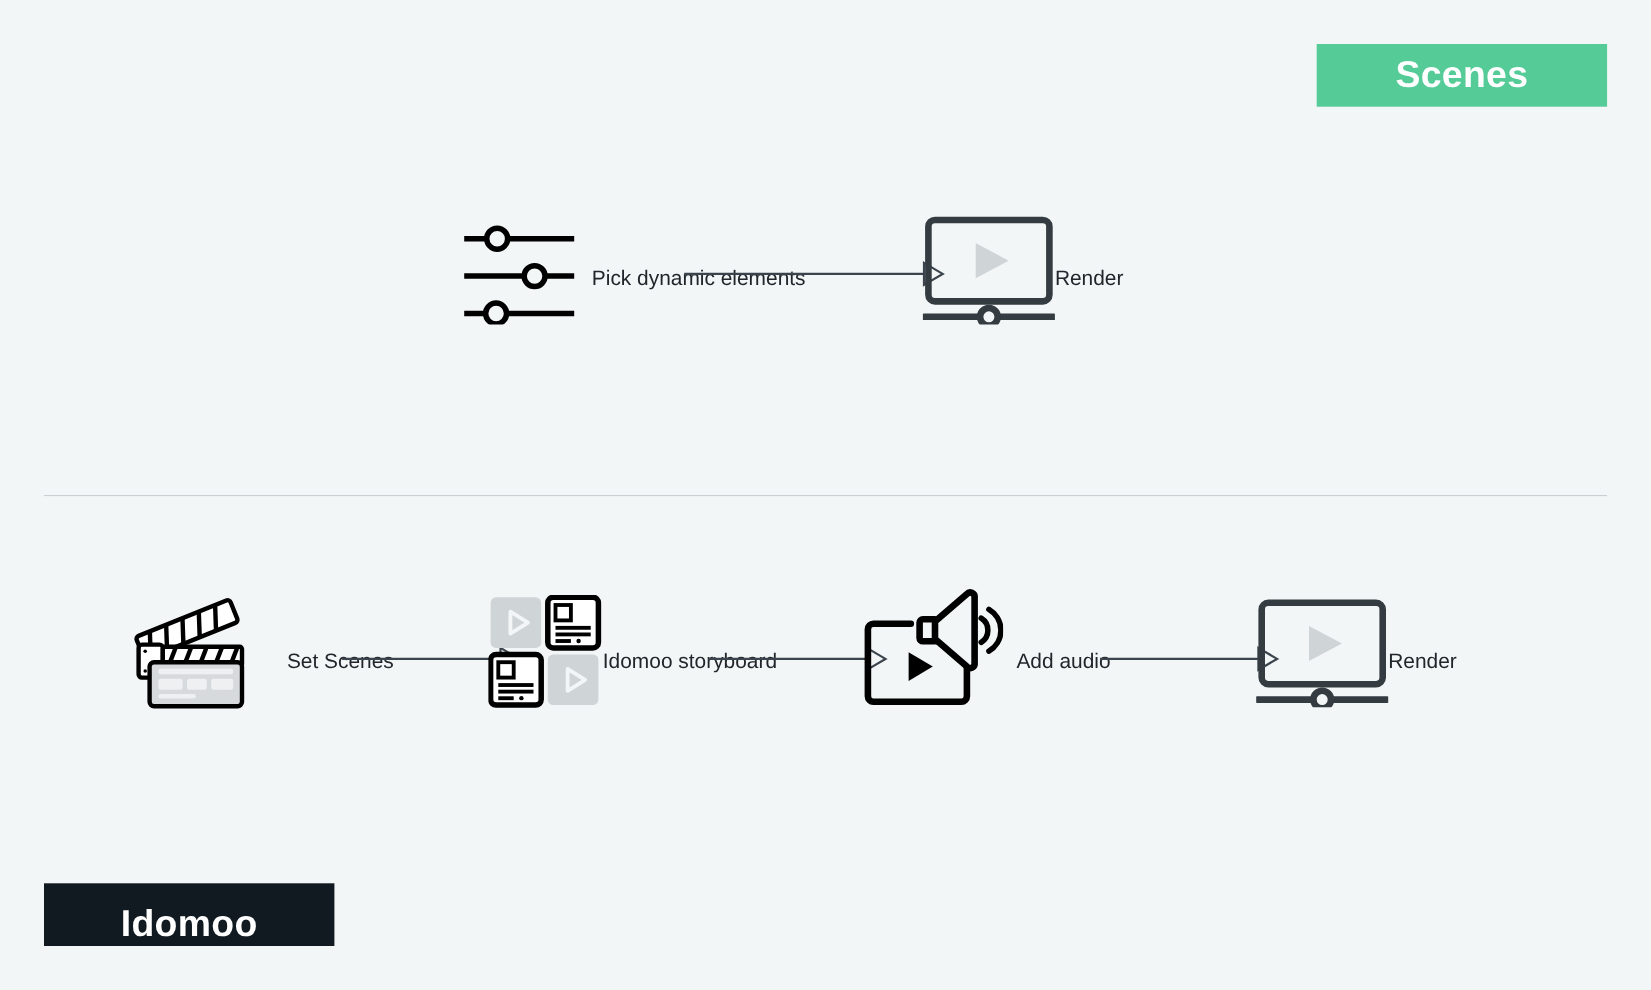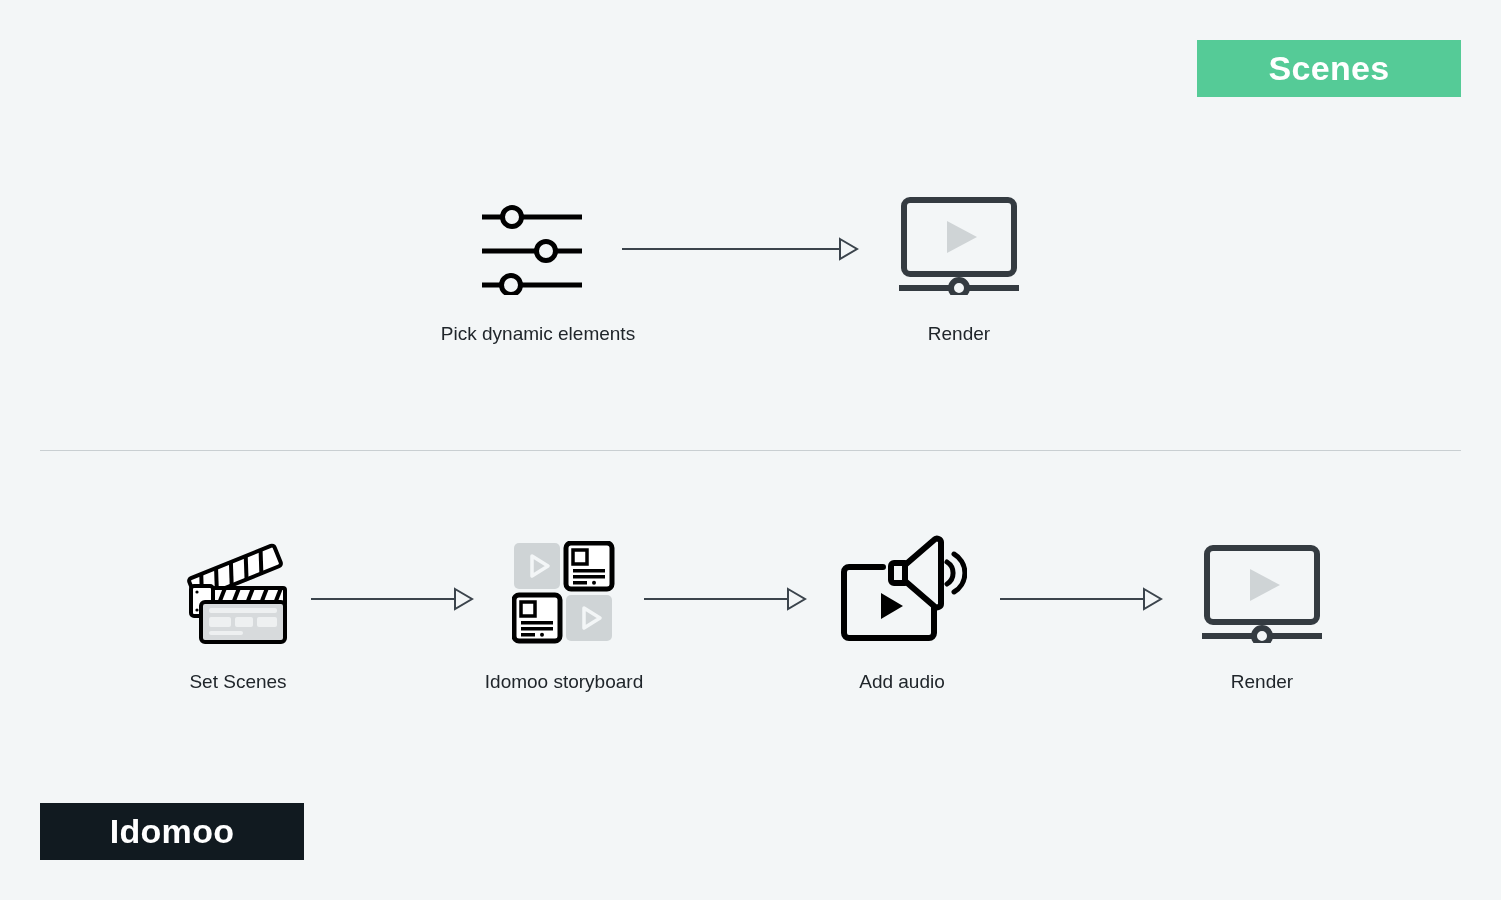--- a/index.html
+++ b/index.html
@@ -33,35 +33,36 @@
     left: 1197px; top: 40px;
     width: 264px; height: 57px;
     background: #55cb97;
     font-size: 34px;
   }
   .badge-idomoo {
     left: 40px; top: 803px;
     width: 264px; height: 57px;
     background: #111a20;
     font-size: 34px;
+    align-items: flex-end;
   }
 
   
   .divider {
     position: absolute;
     left: 40px; top: 450px;
     width: 1421px; height: 1px;
     background: #c9cfd2;
   }
 
   
   .step {
     position: absolute;
     display: flex;
-    flex-direction: column;
+    flex-direction: row;
     align-items: center;
     width: 240px;
   }
   .step-icon {
     height: 120px;
     display: flex;
     align-items: center;
     justify-content: center;
   }
   .step-label {
@@ -82,21 +83,21 @@
   .arrow svg { display: block; overflow: visible; }
 
   
   .r1-s1 { left: 418px; top: 185px; }
   .r1-s2 { left: 839px; top: 185px; }
   .r1-a1 { left: 622px; top: 237px; width: 236px; }
 
   
   .r2-s1 { left: 118px; top: 533px; justify-content: space-between; }
   .r2-s2 { left: 444px; top: 533px; }
-  .r2-s3 { left: 782px; top: 533px; }
+  .r2-s3 { left: 782px; top: 533px; gap: 12px; }
   .r2-s4 { left: 1142px; top: 533px; }
   .r2-a1 { left: 311px; top: 587px; width: 162px; }
   .r2-a2 { left: 644px; top: 587px; width: 162px; }
   .r2-a3 { left: 1000px; top: 587px; width: 162px; }
 </style>
 </head>
 <body>
 
 <div class="canvas">
 

